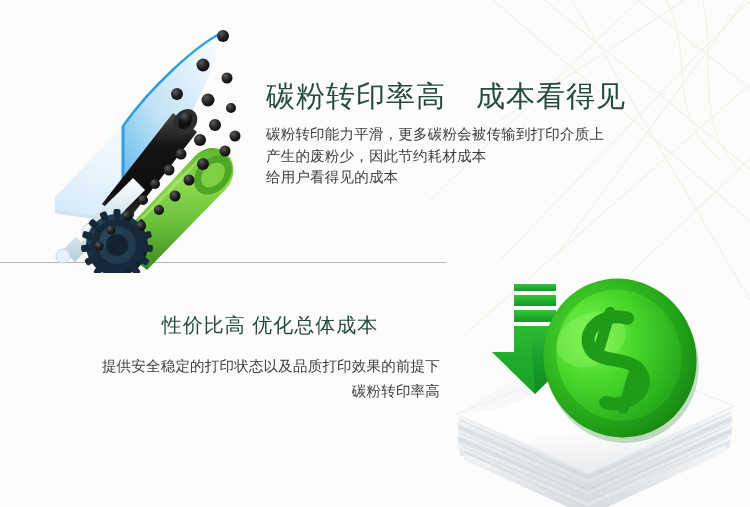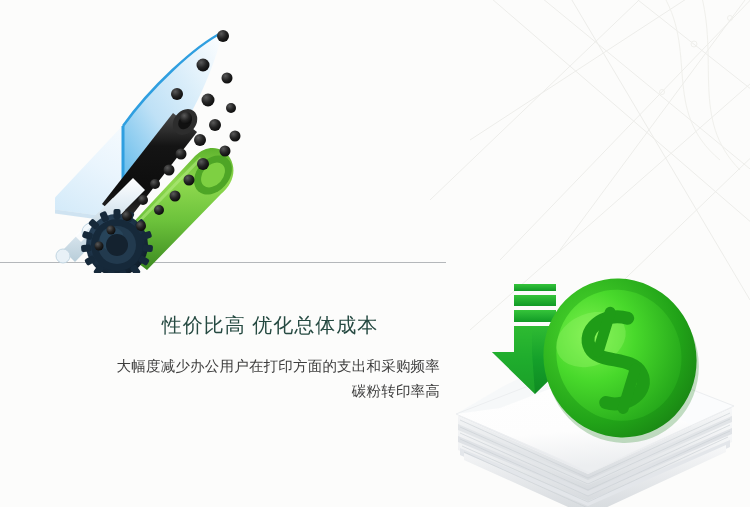--- a/index.html
+++ b/index.html
@@ -250,27 +250,35 @@
         <circle cx="88" cy="182" r="5"></circle>
         <circle cx="104" cy="192" r="5"></circle>
         <circle cx="72" cy="198" r="5"></circle>
         <circle cx="86" cy="208" r="5"></circle>
         <circle cx="56" cy="212" r="4.5"></circle>
         <circle cx="44" cy="228" r="4.5"></circle>
       </g>
     </svg>
   </div>
 
+  <div class="block-top-text">
+    <h2 class="headline">碳粉转印率高　成本看得见</h2>
+    <div class="body-text">
+      <div>碳粉转印能力平滑，更多碳粉会被传输到打印介质上</div>
+      <div>产生的废粉少，因此节约耗材成本</div>
+      <div>给用户看得见的成本</div>
+    </div>
+  </div>
 
   <div class="divider"></div>
 
   <div class="block-bottom-text">
     <h2 class="headline-2">性价比高 优化总体成本</h2>
     <div class="body-text-2">
-      <div>大幅度减少办公用户在打印方面的支出和采购频率</div>
+      <div>提供安全稳定的打印状态以及品质打印效果的前提下</div>
       <div>碳粉转印率高</div>
     </div>
   </div>
 
   <div class="illus-money">
     <svg width="310" height="239" viewBox="0 0 310 239">
       <defs>
         <linearGradient id="gArrow" x1="0" y1="0" x2="0" y2="1">
           <stop offset="0%" stop-color="#2fbb33"></stop>
           <stop offset="50%" stop-color="#14a02a"></stop>

